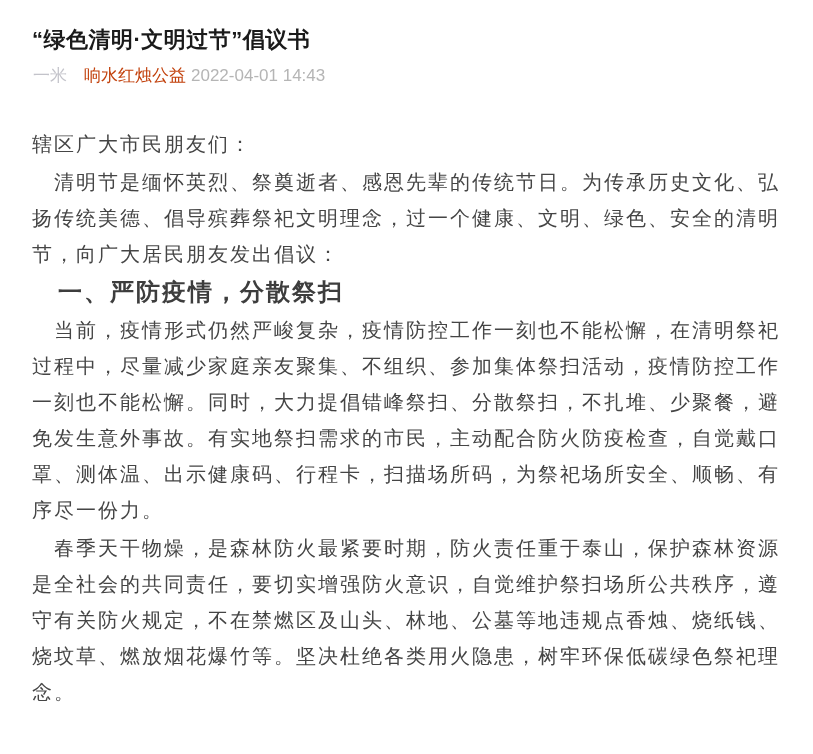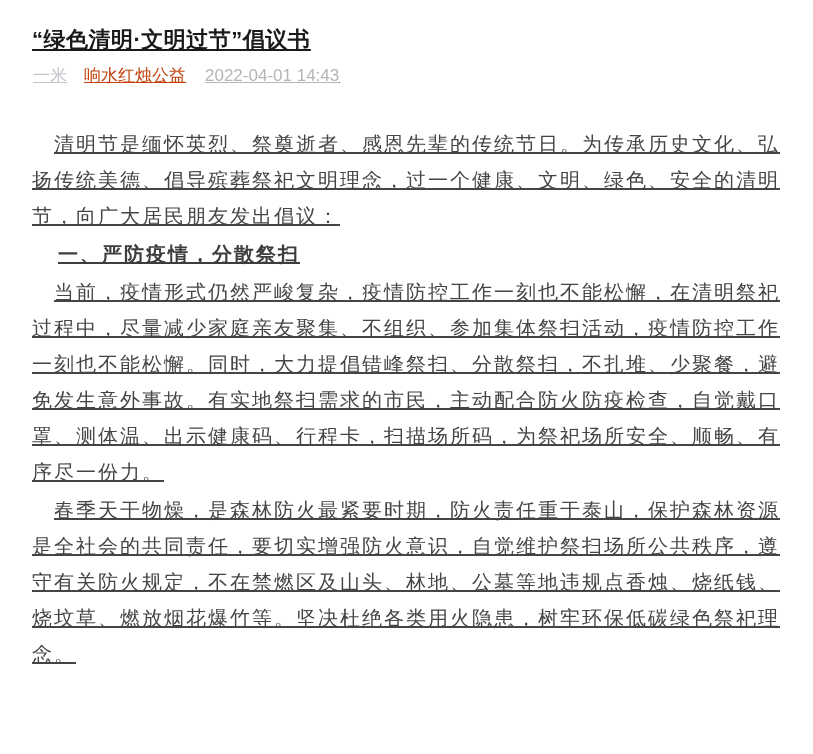--- a/index.html
+++ b/index.html
@@ -1,15 +1,15 @@
 <!DOCTYPE html>
 <html><head>
 <meta charset="utf-8">
 <style>
-  * { margin: 0; padding: 0; box-sizing: border-box; text-decoration: underline; }
+  * { margin: 0; padding: 0; box-sizing: border-box; }
   html, body { background: #ffffff; }
   .page {
     position: relative;
     width: 813px;
     height: 754px;
     background: #ffffff;
     overflow: hidden;
     font-family: "Liberation Sans", sans-serif;
   }
   .title {
@@ -23,40 +23,40 @@
   }
   .byline {
     margin: 13px 30px 0 33px;
     font-size: 17px;
     line-height: 20px;
     display: flex;
     align-items: baseline;
   }
   .byline .author   { color: #c3c3ca; }
   .byline .account  { color: #c2410c; margin-left: 17px; cursor: pointer; }
-  .byline .time     { color: #b5b5b5; margin-left: 19px; }
+  .byline .time     { color: #b5b5b5; margin-left: 5px; }
   .content {
     margin: 40px 30px 0 32px;
     font-family: "Liberation Serif", serif;
     font-size: 20px;
     line-height: 36px;
     letter-spacing: 2px;
     color: #454545;
     text-align: left;
   }
   .content p {
     margin: 0 0 2px 0;
     text-indent: 22px;
   }
   .content p.salutation {
     text-indent: 0;
   }
   .content h2 {
     font-family: "Liberation Sans", sans-serif;
-    font-size: 20px;
+    font-size: 24px;
     line-height: 36px;
     font-weight: 700;
     color: #3d3d3d;
     letter-spacing: 2px;
     text-indent: 26px;
     margin: 2px 0 2px 0;
   }
 </style>
 </head>
 <body>
@@ -66,20 +66,21 @@
   <h1 class="title">“绿色清明·文明过节”倡议书</h1>
 
   <div class="byline">
     <span class="author">一米</span>
     <span class="account">响水红烛公益</span>
     <span class="time">2022-04-01 14:43</span>
   </div>
 
   <div class="content">
 
+    <p class="salutation">辖区广大市民朋友们：</p>
 
     <p>清明节是缅怀英烈、祭奠逝者、感恩先辈的传统节日。为传承历史文化、弘扬传统美德、倡导殡葬祭祀文明理念，过一个健康、文明、绿色、安全的清明节，向广大居民朋友发出倡议：</p>
 
     <h2>一、严防疫情，分散祭扫</h2>
 
     <p>当前，疫情形式仍然严峻复杂，疫情防控工作一刻也不能松懈，在清明祭祀过程中，尽量减少家庭亲友聚集、不组织、参加集体祭扫活动，疫情防控工作一刻也不能松懈。同时，大力提倡错峰祭扫、分散祭扫，不扎堆、少聚餐，避免发生意外事故。有实地祭扫需求的市民，主动配合防火防疫检查，自觉戴口罩、测体温、出示健康码、行程卡，扫描场所码，为祭祀场所安全、顺畅、有序尽一份力。</p>
 
 
     <p>春季天干物燥，是森林防火最紧要时期，防火责任重于泰山，保护森林资源是全社会的共同责任，要切实增强防火意识，自觉维护祭扫场所公共秩序，遵守有关防火规定，不在禁燃区及山头、林地、公墓等地违规点香烛、烧纸钱、烧坟草、燃放烟花爆竹等。坚决杜绝各类用火隐患，树牢环保低碳绿色祭祀理念。</p>
 

